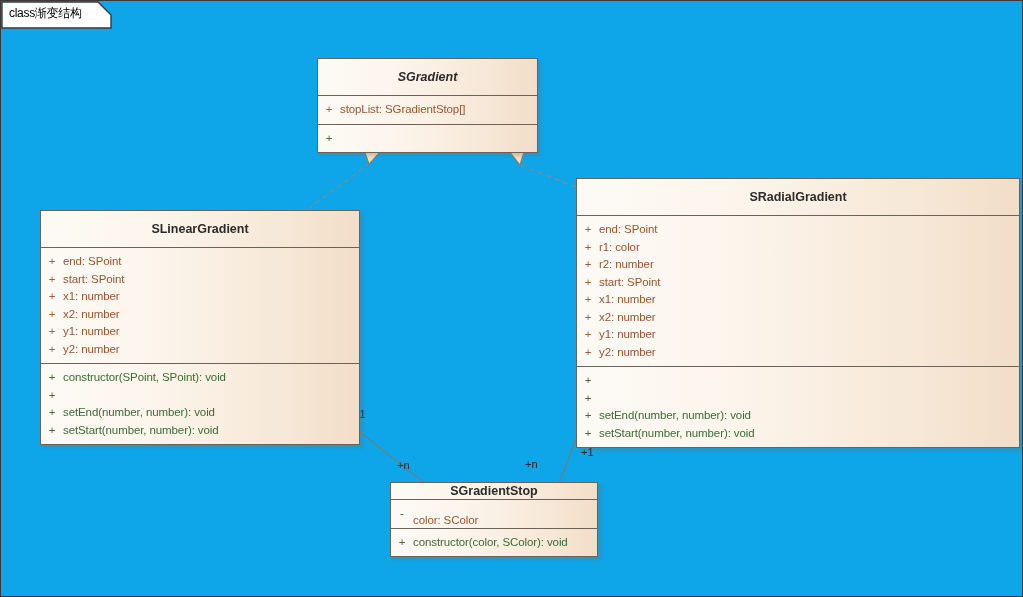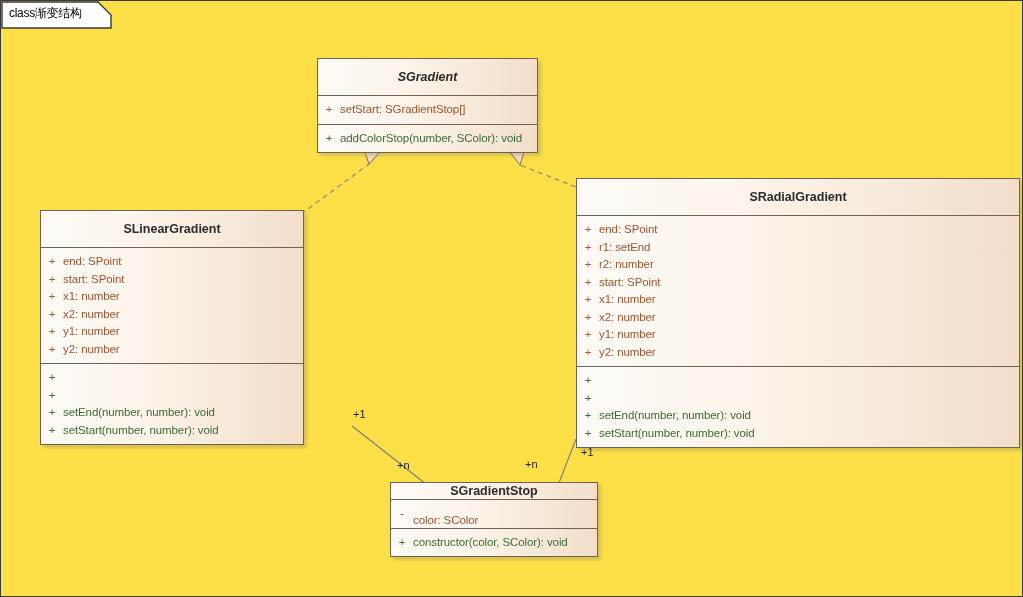--- a/index.html
+++ b/index.html
@@ -4,21 +4,21 @@
 <style>
   html, body {
     margin: 0;
     padding: 0;
     background: #ffffff;
   }
   #canvas {
     position: relative;
     width: 1023px;
     height: 597px;
-    background: #fde047;
+    background: #0ea5e9;
     border: 1px solid #3a3a3a;
     box-sizing: border-box;
     overflow: hidden;
     font-family: "Liberation Sans", sans-serif;
   }
   
   #title-tab {
     position: absolute;
     left: 0;
     top: 0;
@@ -142,32 +142,31 @@
   <div class="edge-label" style="left:352px; top:407px;">+1</div>
   <div class="edge-label" style="left:396px; top:458px;">+n</div>
   <div class="edge-label" style="left:524px; top:457px;">+n</div>
   <div class="edge-label" style="left:580px; top:445px;">+1</div>
 
   <div class="cls" id="box-sgradient" style="left:316px; top:57px; width:221px;">
     <div class="cls-header abstract" style="height:37px;">SGradient</div>
     <div class="cls-section">
       <div class="member attr">
         <span class="vis">+</span>
-        <span class="sig">setStart: SGradientStop[]</span>
-      </div>
-    </div>
-    <div class="cls-section">
-      <div class="member meth">
-        <span class="vis">+</span>
-        <span class="sig">addColorStop(number, SColor): void</span>
-      </div>
-    </div>
-  </div>
-
-  <div class="cls" id="box-slineargradient" style="left:39px; top:209px; width:264px;">
+        <span class="sig">stopList: SGradientStop[]</span>
+      </div>
+    </div>
+    <div class="cls-section">
+      <div class="member meth">
+        <span class="vis">+</span>
+      </div>
+    </div>
+  </div>
+
+  <div class="cls" id="box-slineargradient" style="left:39px; top:209px; width:320px;">
     <div class="cls-header" style="height:37px;">SLinearGradient</div>
     <div class="cls-section">
       <div class="member attr">
         <span class="vis">+</span>
         <span class="sig">end: SPoint</span>
       </div>
       <div class="member attr">
         <span class="vis">+</span>
         <span class="sig">start: SPoint</span>
       </div>
@@ -184,20 +183,21 @@
         <span class="sig">y1: number</span>
       </div>
       <div class="member attr">
         <span class="vis">+</span>
         <span class="sig">y2: number</span>
       </div>
     </div>
     <div class="cls-section">
       <div class="member meth">
         <span class="vis">+</span>
+        <span class="sig">constructor(SPoint, SPoint): void</span>
       </div>
       <div class="member meth">
         <span class="vis">+</span>
       </div>
       <div class="member meth">
         <span class="vis">+</span>
         <span class="sig">setEnd(number, number): void</span>
       </div>
       <div class="member meth">
         <span class="vis">+</span>
@@ -208,21 +208,21 @@
 
   <div class="cls" id="box-sradialgradient" style="left:575px; top:177px; width:444px;">
     <div class="cls-header" style="height:37px;">SRadialGradient</div>
     <div class="cls-section">
       <div class="member attr">
         <span class="vis">+</span>
         <span class="sig">end: SPoint</span>
       </div>
       <div class="member attr">
         <span class="vis">+</span>
-        <span class="sig">r1: setEnd</span>
+        <span class="sig">r1: color</span>
       </div>
       <div class="member attr">
         <span class="vis">+</span>
         <span class="sig">r2: number</span>
       </div>
       <div class="member attr">
         <span class="vis">+</span>
         <span class="sig">start: SPoint</span>
       </div>
       <div class="member attr">

